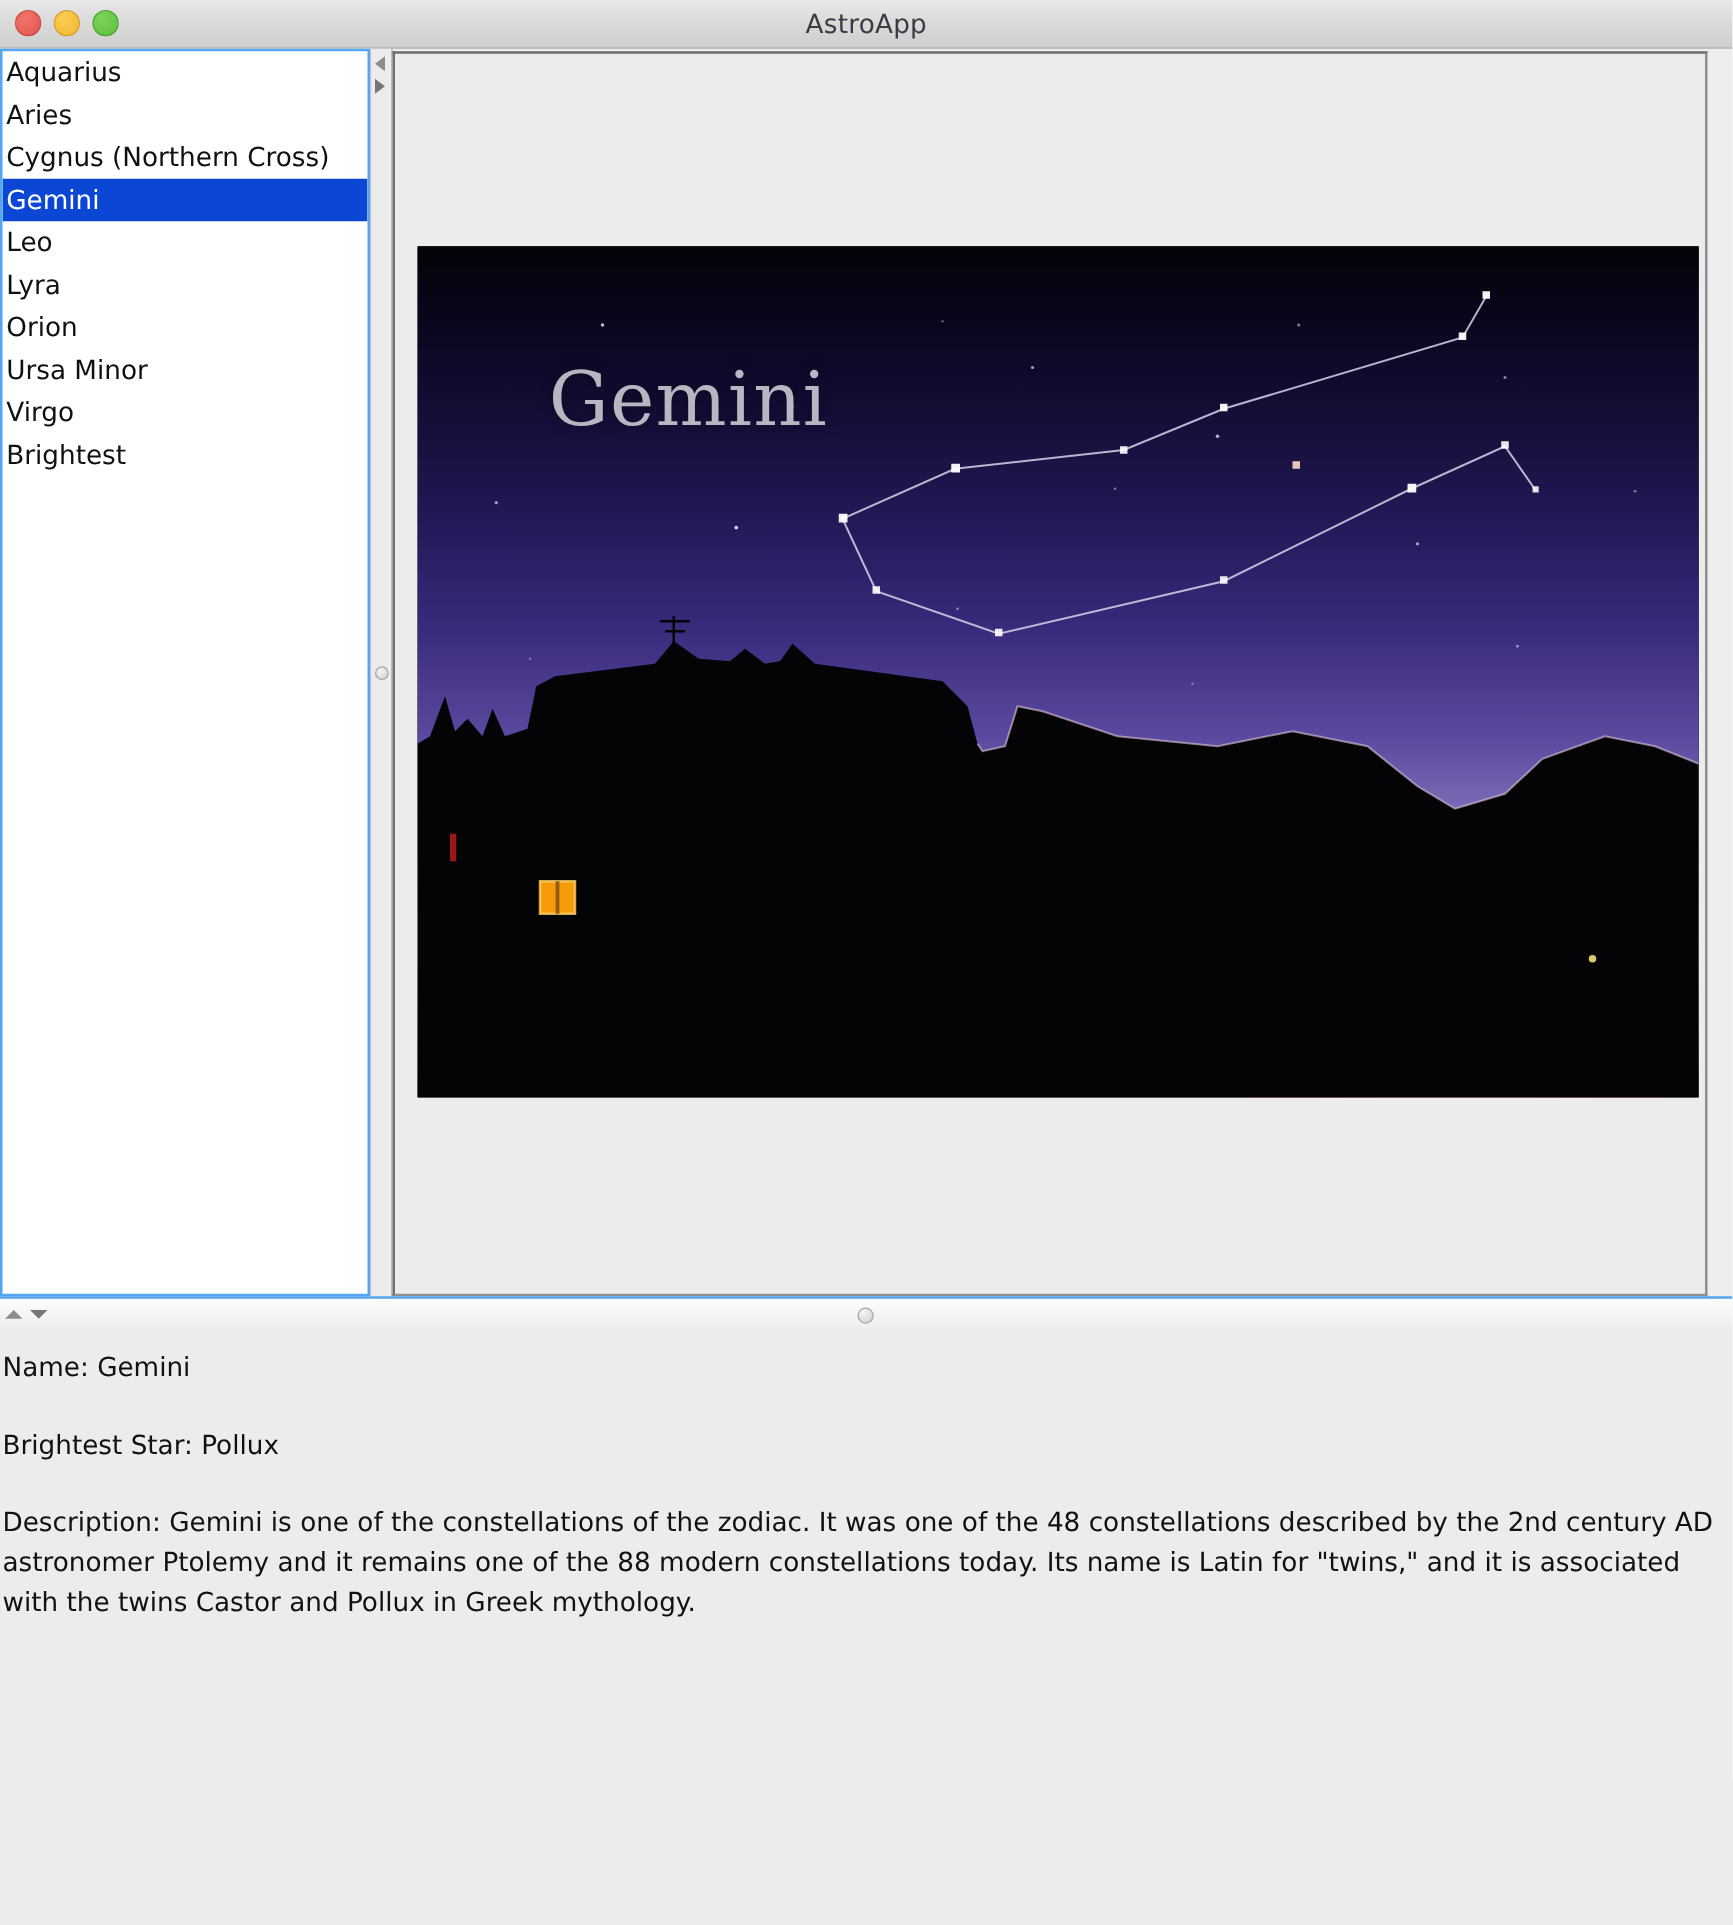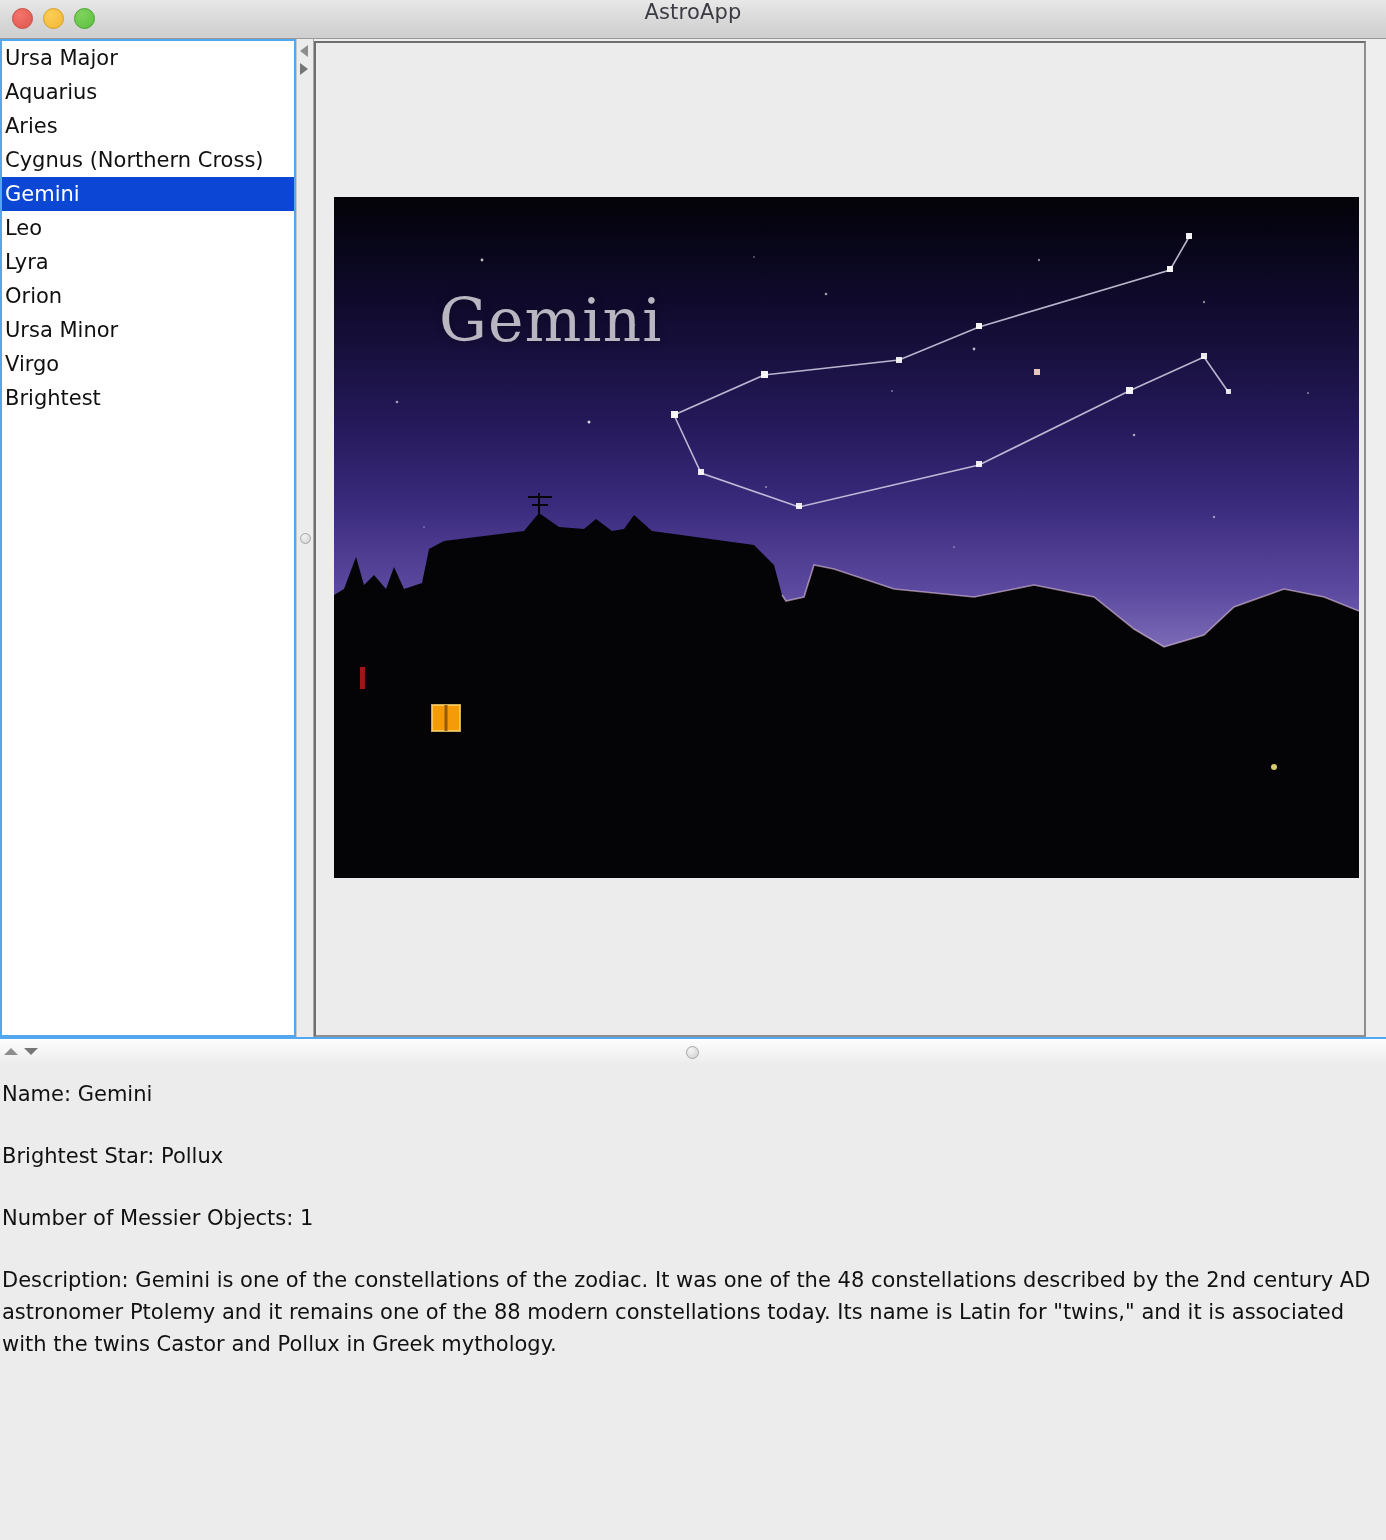--- a/index.html
+++ b/index.html
@@ -25,21 +25,21 @@
   }
 
   
   .titlebar {
     height: 38px;
     flex: 0 0 38px;
     position: relative;
     background: linear-gradient(to bottom, #e8e8e8 0%, #d8d8d8 55%, #cfcfcf 100%);
     border-bottom: 1px solid #9a9a9a;
     display: flex;
-    align-items: flex-start;
+    align-items: center;
   }
   .traffic {
     position: absolute;
     left: 12px;
     top: 8px;
     display: flex;
     gap: 10px;
   }
   .tl-dot {
     width: 21px;
@@ -267,21 +267,20 @@
       <div class="tl-dot tl-min"></div>
       <div class="tl-dot tl-max"></div>
     </div>
     <div class="window-title">AstroApp</div>
   </div>
 
   <div class="split-top">
 
     <div class="list-pane">
       <div class="list-inner" id="list-inner">
-          <div class="list-item">Ursa Major</div>
           <div class="list-item">Aquarius</div>
           <div class="list-item">Aries</div>
           <div class="list-item">Cygnus (Northern Cross)</div>
           <div class="list-item selected">Gemini</div>
           <div class="list-item">Leo</div>
           <div class="list-item">Lyra</div>
           <div class="list-item">Orion</div>
           <div class="list-item">Ursa Minor</div>
           <div class="list-item">Virgo</div>
           <div class="list-item">Brightest</div>
@@ -379,17 +378,16 @@
 
   <div class="h-divider">
     <div class="h-arrow h-arrow-up"></div>
     <div class="h-arrow h-arrow-down"></div>
     <div class="h-grip"></div>
   </div>
 
   <div class="info-pane">
     <p class="info-line">Name: Gemini</p>
     <p class="info-line">Brightest Star: Pollux</p>
-    <p class="info-line">Number of Messier Objects: 1</p>
     <p class="info-desc">Description: Gemini is one of the constellations of the zodiac. It was one of the 48 constellations described by the 2nd century AD astronomer Ptolemy and it remains one of the 88 modern constellations today. Its name is Latin for "twins," and it is associated with the twins Castor and Pollux in Greek mythology.</p>
   </div>
 
 </div>
 
 </body></html>

